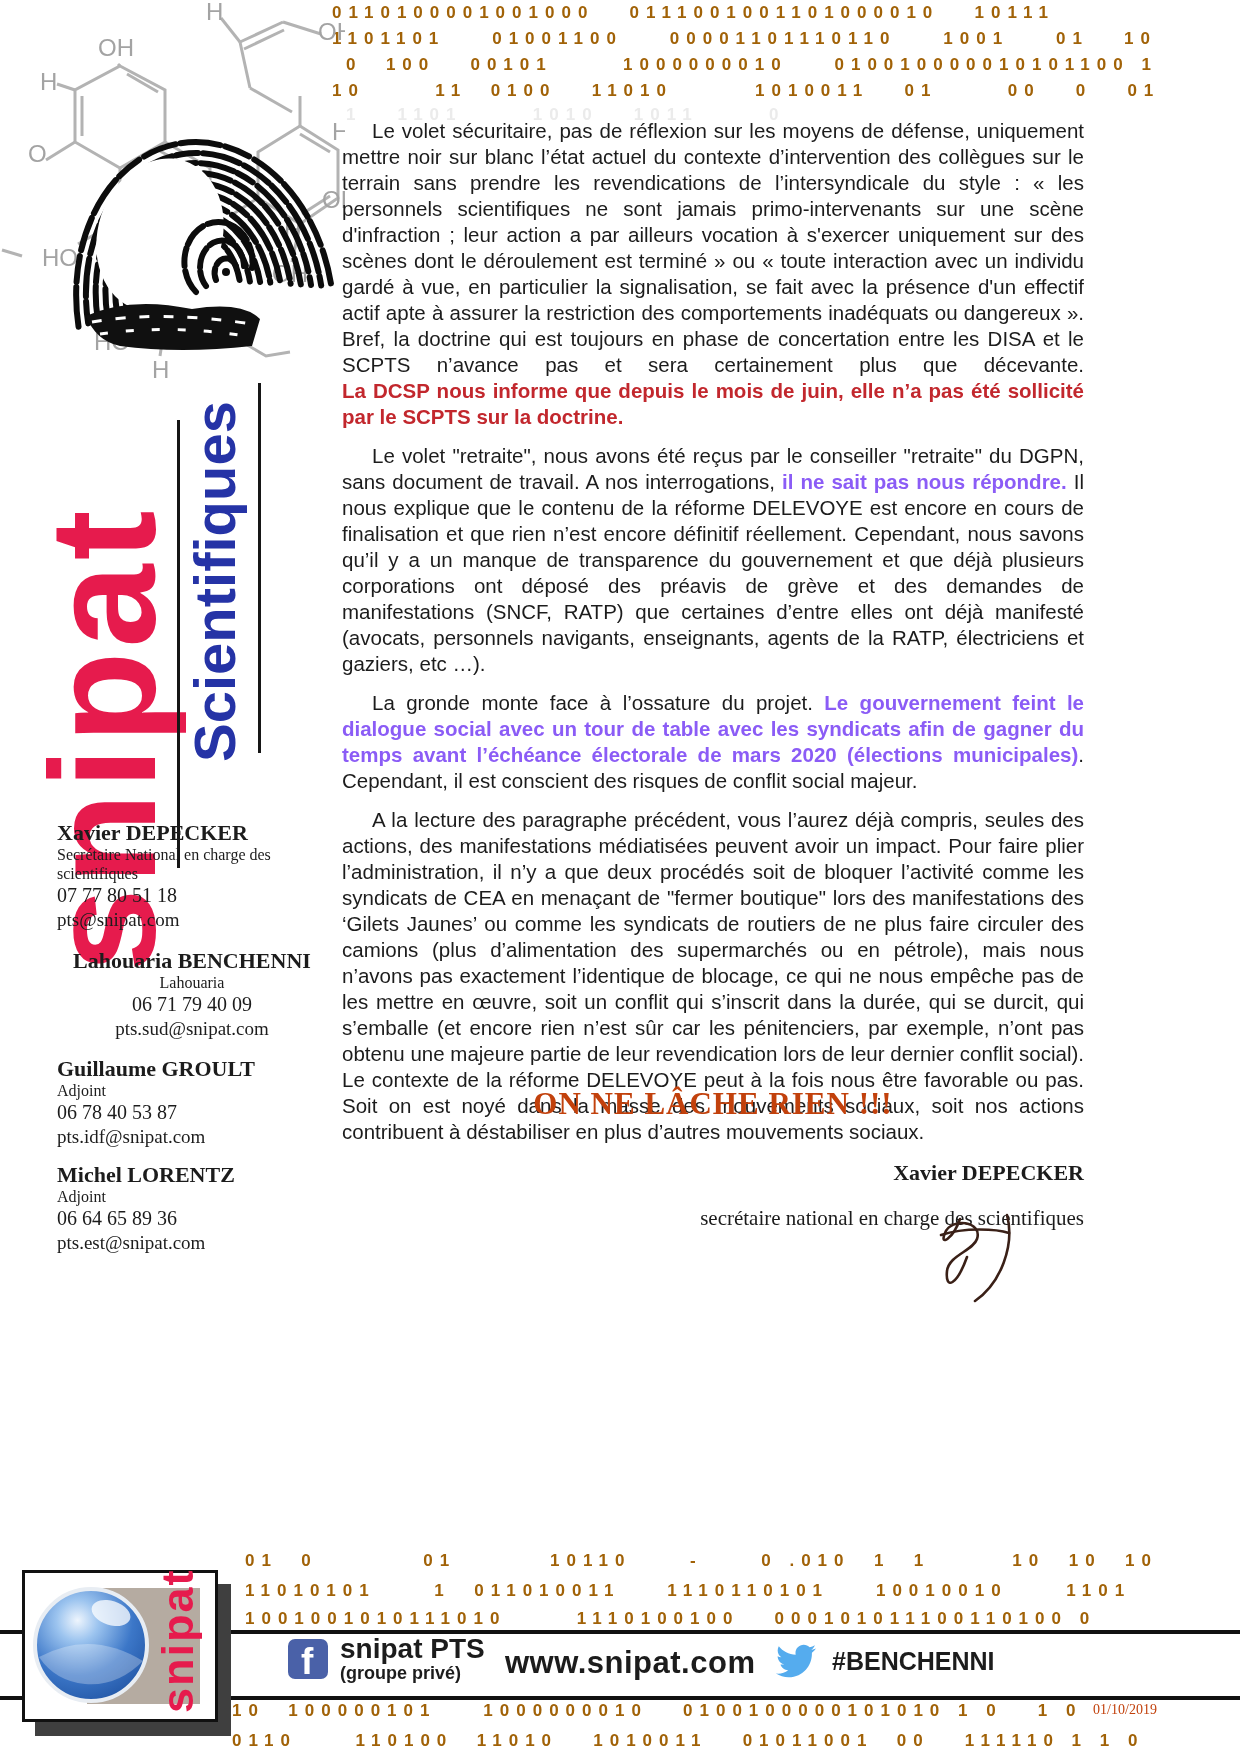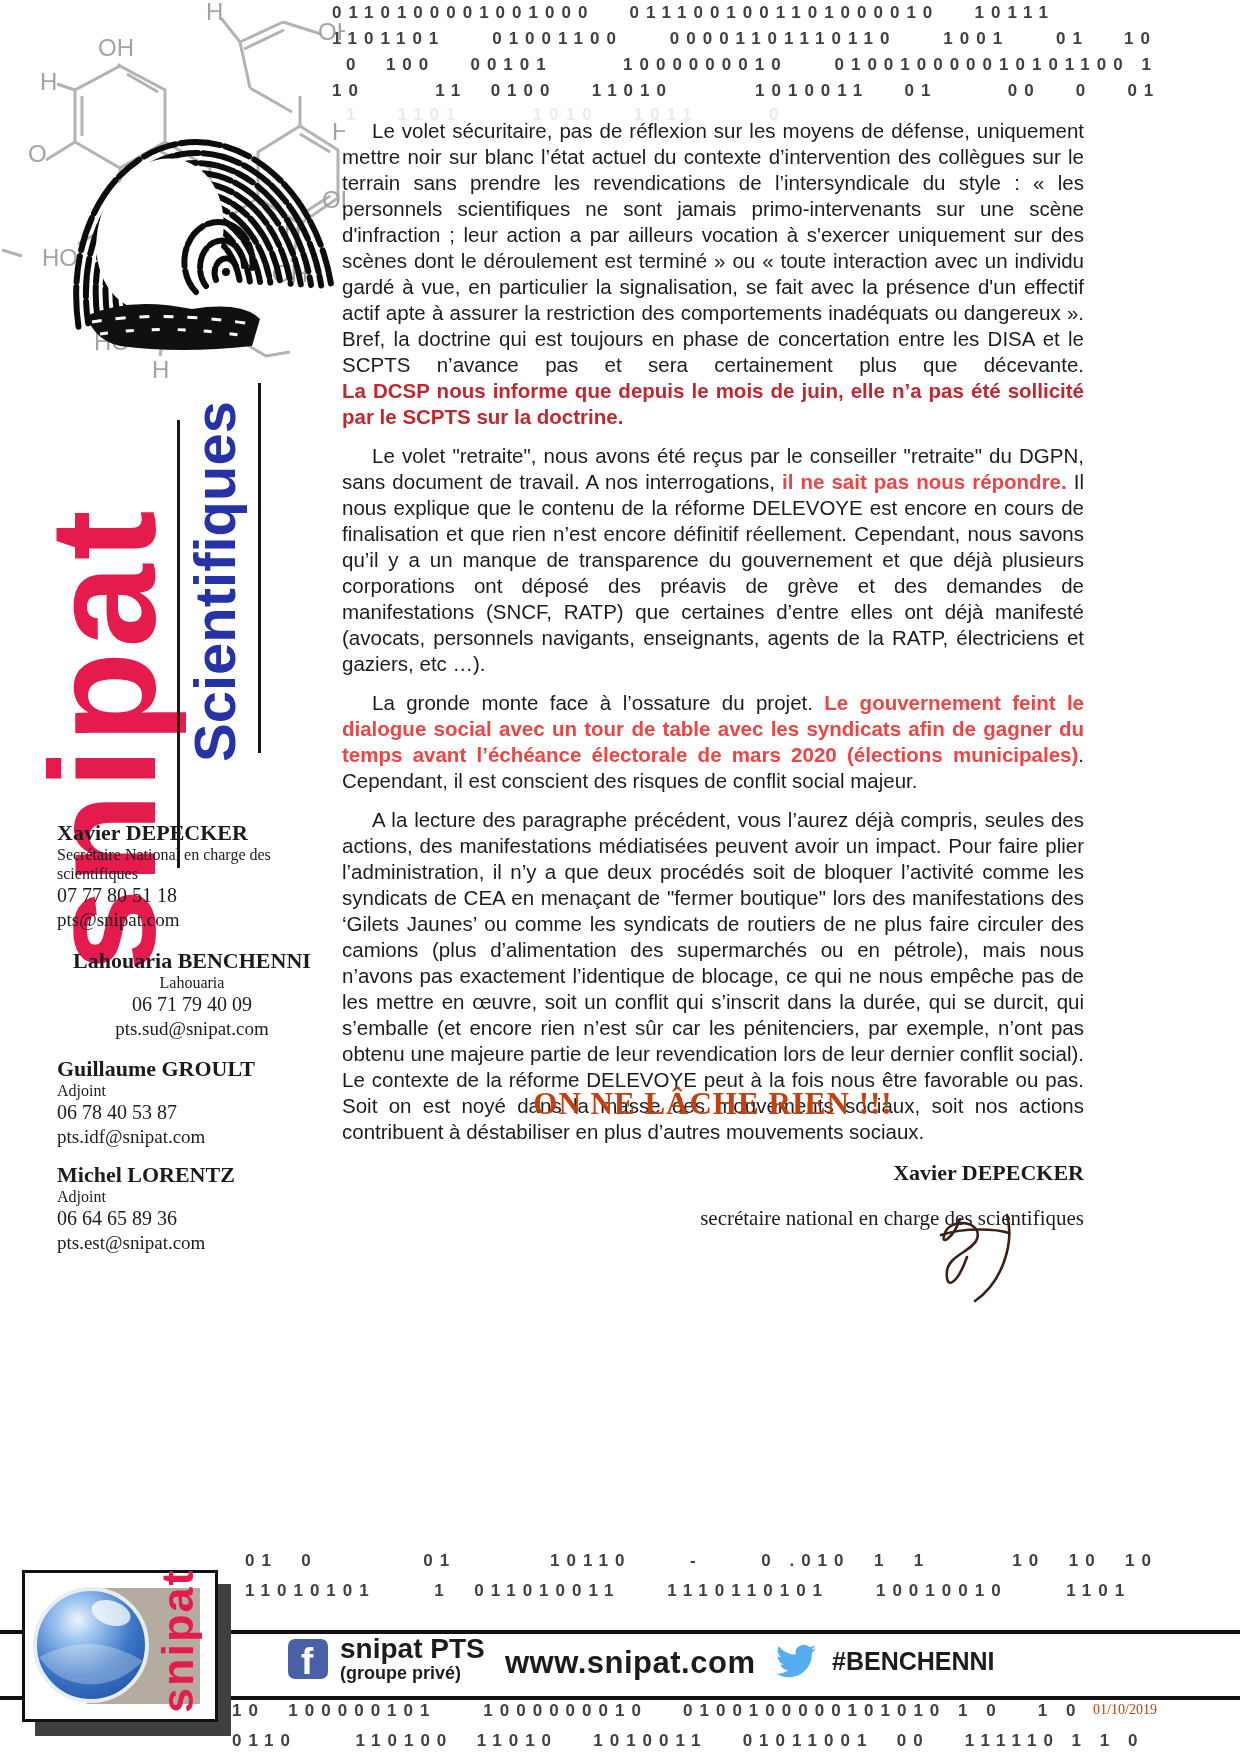--- a/index.html
+++ b/index.html
@@ -4,21 +4,21 @@
 <style>
   html,body{margin:0;padding:0;background:#888;}
   .page{
     position:relative;width:1240px;height:1753px;background:#fff;
     margin:0 auto;overflow:hidden;
     font-family:"Liberation Sans",sans-serif;color:#1c1c1c;
   }
   
   .bin{
     position:absolute;white-space:pre;font-weight:bold;font-size:17px;
-    letter-spacing:7px;color:#404040;line-height:17px;
+    letter-spacing:7px;color:#a16207;line-height:17px;
   }
   .bin.faint{color:#ebebeb;}
   
   .vtext{
     position:absolute;transform:rotate(-90deg);transform-origin:left top;
     white-space:nowrap;font-weight:bold;line-height:1;
   }
   .brand-snipat{font-size:150px;letter-spacing:4px;color:#e61b4d;}
   .brand-sci{font-size:58px;letter-spacing:0px;color:#2533a6;}
   .vrule{position:absolute;width:3px;background:#161616;}
@@ -29,21 +29,21 @@
   .contact .ph{font-size:20px;font-weight:normal;line-height:25px;}
   .contact .em{font-size:19px;line-height:24px;}
   
   .main{
     position:absolute;left:342px;top:118px;width:742px;
     font-size:20.5px;line-height:26px;text-align:justify;
   }
   .main .para{text-indent:30px;margin:0 0 13px 0;}
   .main .para.jlast{text-align-last:justify;margin-bottom:0;}
   .main .redblock{color:#c2272d;font-weight:bold;margin:0 0 13px 0;}
-  .redin{color:#ef4444;font-weight:bold;}
+  .redin{color:#8b5cf6;font-weight:bold;}
   .slogan{
     position:absolute;left:342px;top:1086px;width:742px;text-align:center;
     font-family:"Liberation Serif",serif;font-weight:bold;font-size:31px;
     color:#c2410c;letter-spacing:1px;
   }
   .sig-name{
     position:absolute;left:342px;top:1160px;width:742px;text-align:right;
     font-family:"Liberation Serif",serif;font-weight:bold;font-size:22px;
   }
   .sig-title{
@@ -216,20 +216,21 @@
   <svg class="sig-svg" width="130" height="110" viewBox="0 0 130 110">
     <g stroke="#3a2017" stroke-width="2.6" fill="none" stroke-linecap="round">
       <path d="M55,14 C48,34 34,42 40,28 C46,12 78,16 72,34 C68,46 44,50 42,66 C40,86 52,80 62,52"></path>
       <path d="M36,30 C60,22 92,24 104,28"></path>
       <path d="M102,10 C110,40 96,78 70,96"></path>
     </g>
   </svg>
 
   <div class="bin" style="left:245px;top:1552px;">01  0         01        10110     -     0 .010  1  1       10  10  10        10</div>
   <div class="bin" style="left:245px;top:1582px;">11010101     1  011010011    1110110101    10010010     1101</div>
+  <div class="bin" style="left:245px;top:1610px;">1001001010111010      1110100100   000101011100110100 0</div>
 
   <div class="bin" style="left:232px;top:1702px;">10  100000101    1000000010   0100100000101010 1 0   1 0</div>
   <div class="bin" style="left:232px;top:1732px;">0110     110100  11010   1010011   01011001  00   111110 1 1 0</div>
 
   <div class="band"></div>
 
   <div class="fb-icon">
       <span>f</span>
     </div>
   <div class="fb-label">snipat PTS</div>

